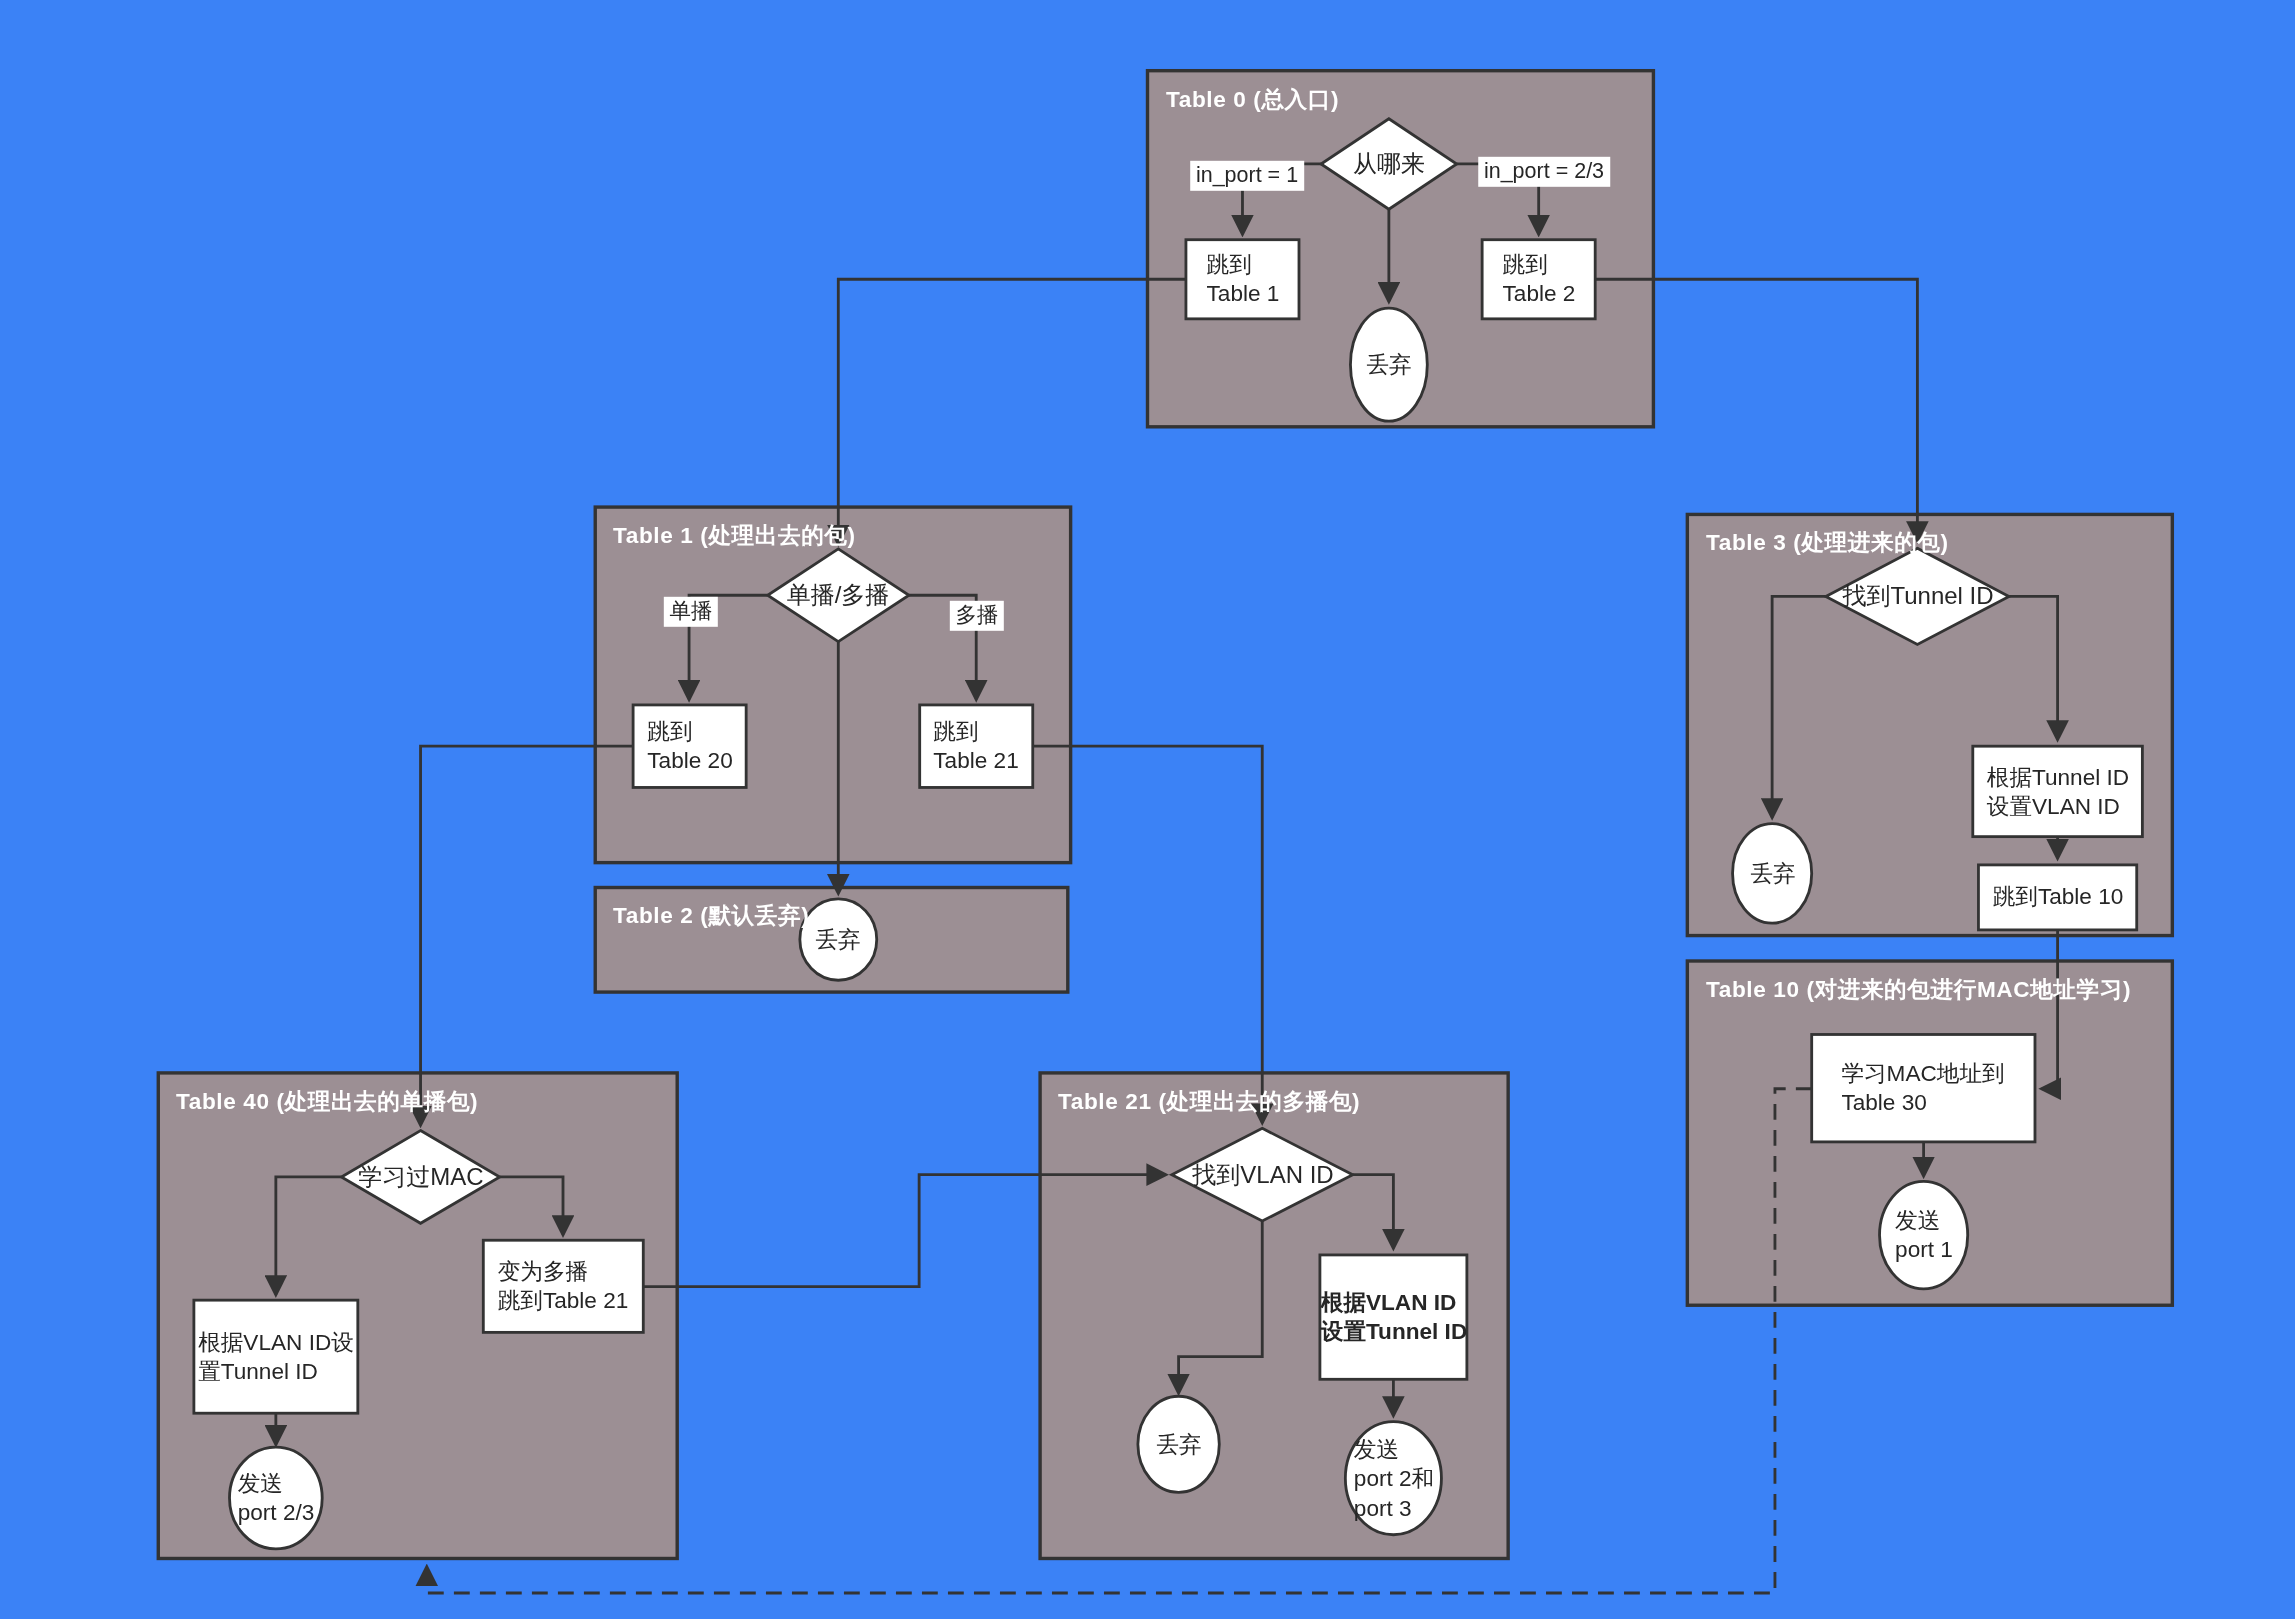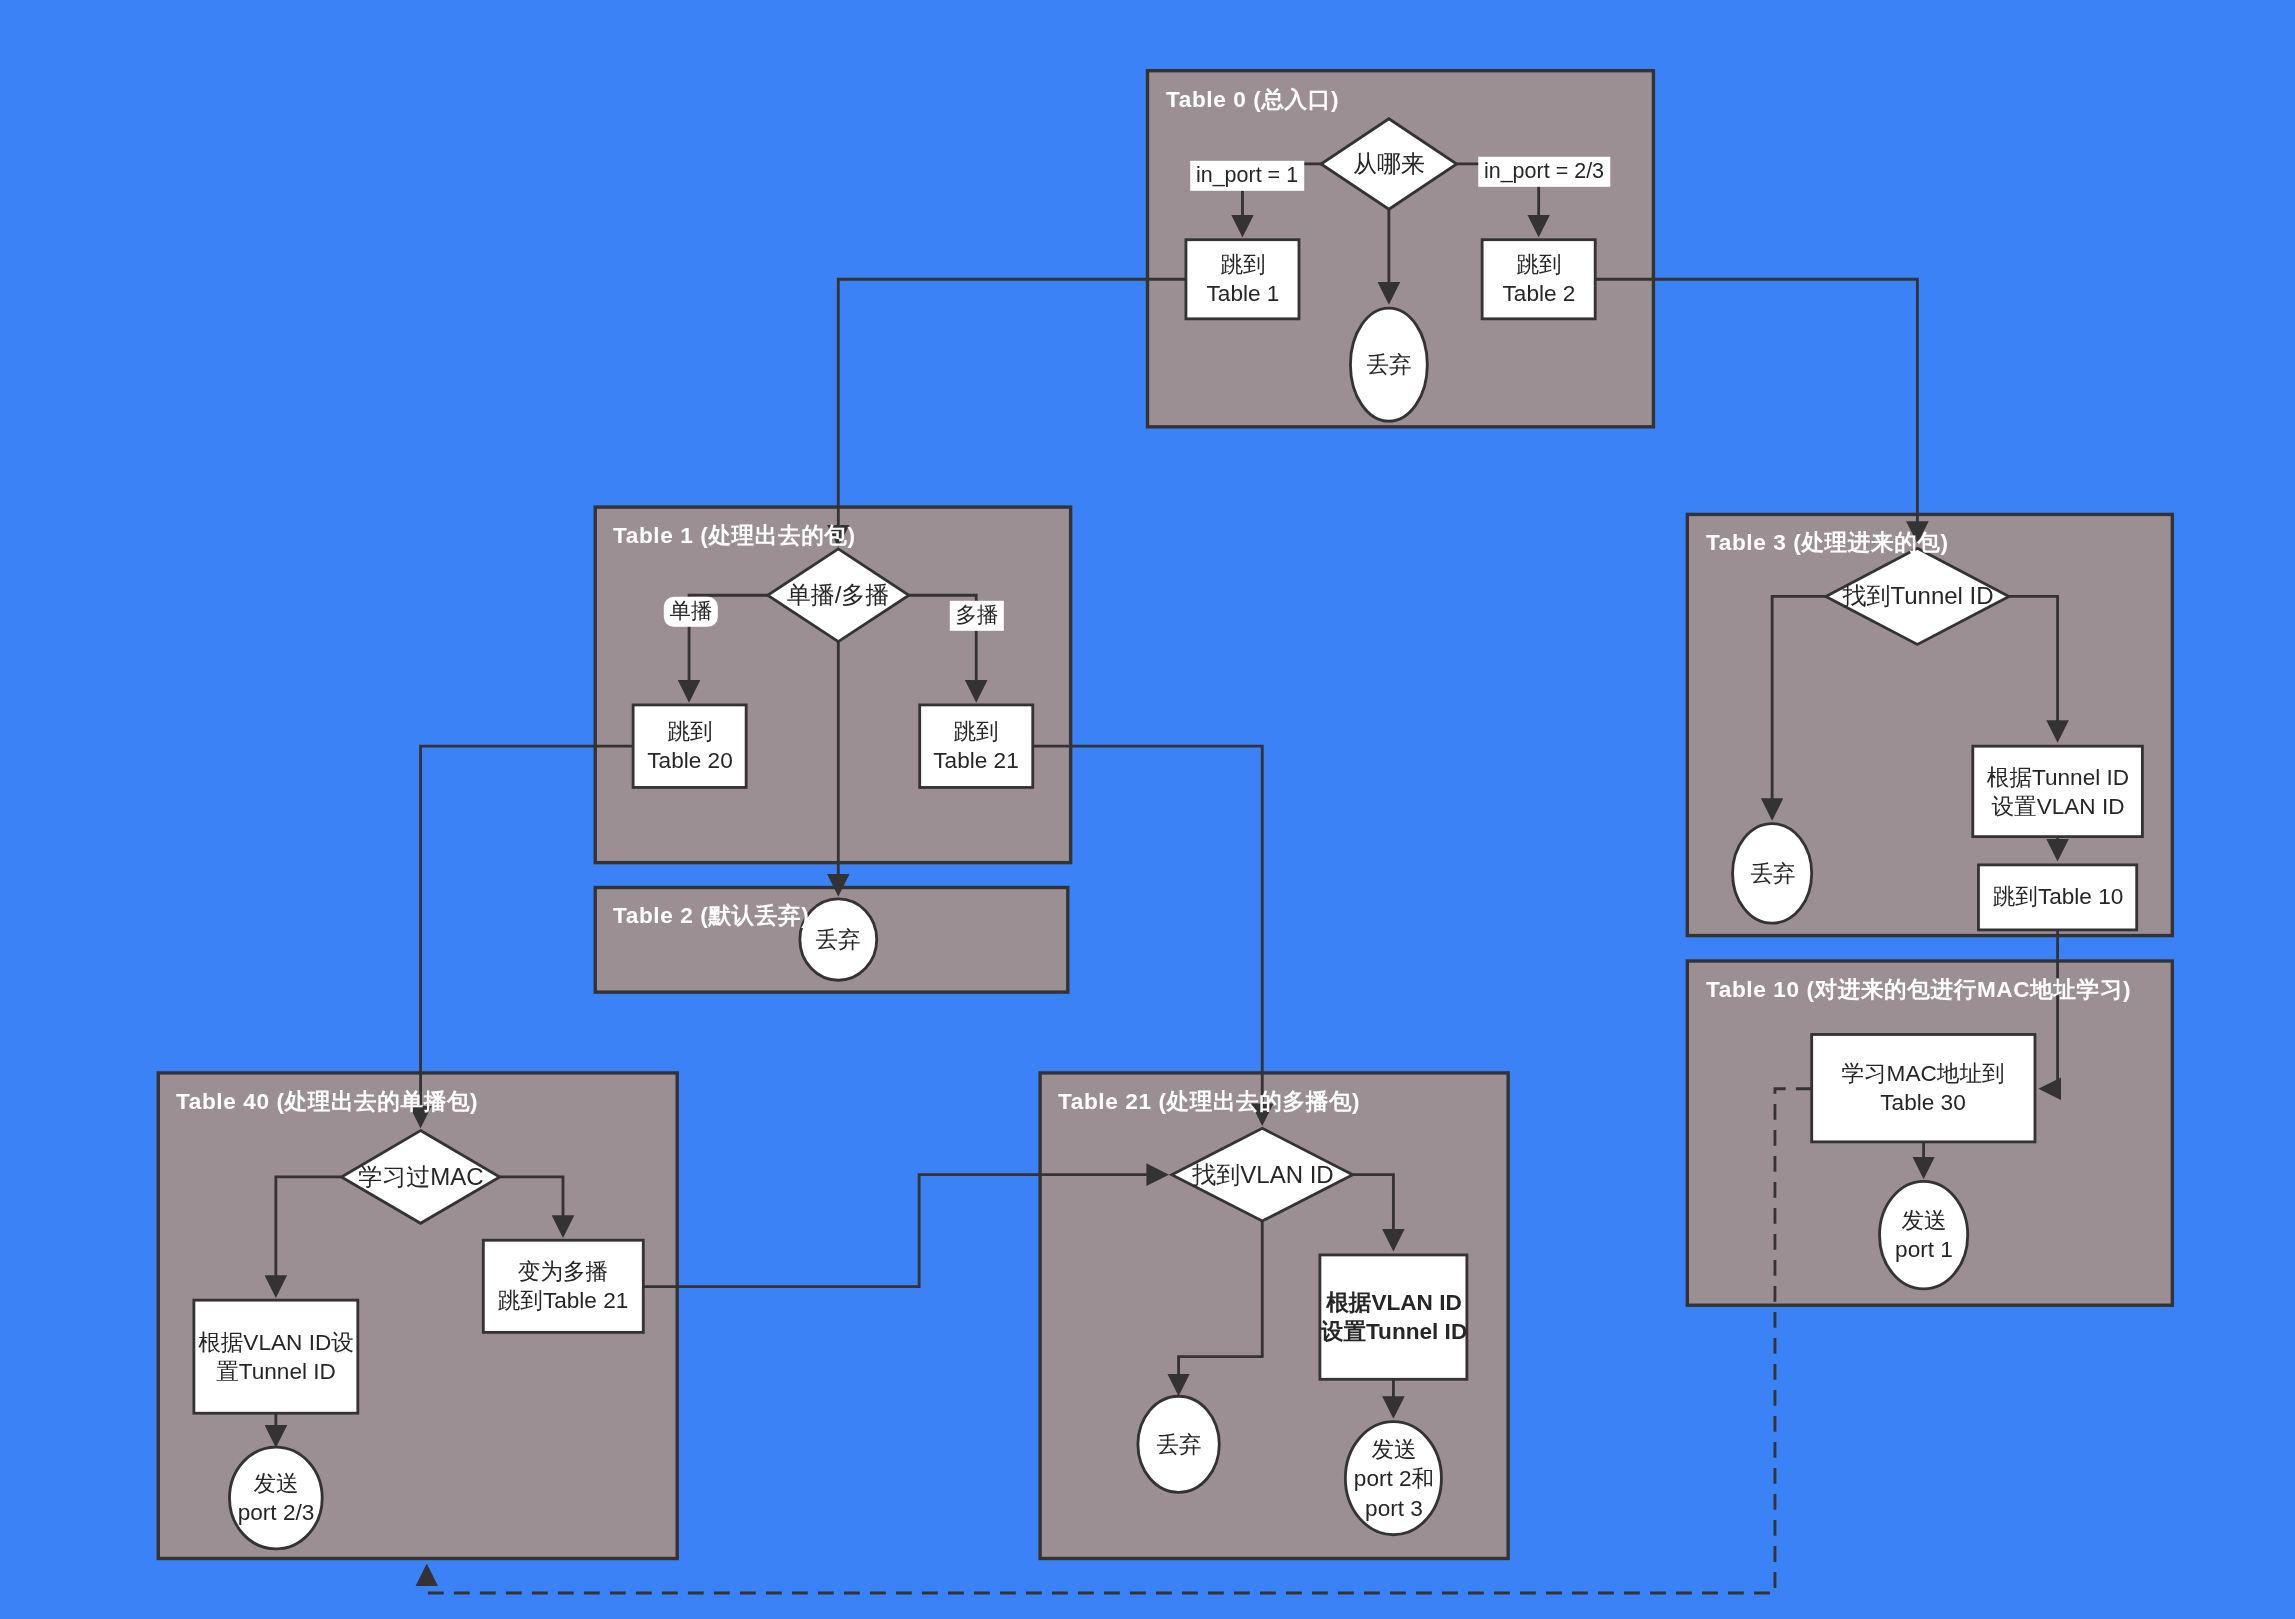--- a/index.html
+++ b/index.html
@@ -24,21 +24,21 @@
     position: absolute;
     color: #ffffff;
     font-size: 22.6px;
     font-weight: bold;
     letter-spacing: 0.6px;
     white-space: nowrap;
   }
   .node-text {
     position: absolute;
     transform: translate(-50%, -50%);
-    text-align: center;
+    text-align: left;
     color: #262626;
     font-size: 22.6px;
     line-height: 1.3;
     white-space: pre-line;
   }
   .diamond-text { font-size: 24px; }
   .edge-label {
     position: absolute;
     transform: translate(-50%, -50%);
     background: #ffffff;
@@ -140,21 +140,21 @@
   <div class="table-title" style="left:1058px; top:1086px;">Table 21 (处理出去的多播包)</div>
 
   <div class="node-text diamond-text" style="left:1389px; top:164px;">从哪来</div>
   <div class="node-text diamond-text" style="left:838px; top:595px;">单播/多播</div>
   <div class="node-text diamond-text" style="left:1918px; top:596px;">找到Tunnel ID</div>
   <div class="node-text diamond-text" style="left:421px;  top:1177px;">学习过MAC</div>
   <div class="node-text diamond-text" style="left:1263px; top:1175px;">找到VLAN ID</div>
 
   <div class="edge-label" style="left:1247px; top:176px;">in_port = 1</div>
   <div class="edge-label" style="left:1544px; top:164px;margin-top:8px;">in_port = 2/3</div>
-  <div class="edge-label" style="left:691px; top:612px;border-radius:10px;">单播</div>
+  <div class="edge-label" style="left:691px; top:612px;">单播</div>
   <div class="edge-label" style="left:977px; top:616px;">多播</div>
 
   <div class="node-text" style="left:1243px; top:279px;">跳到
 Table 1</div>
   <div class="node-text" style="left:1539px; top:279px;">跳到
 Table 2</div>
   <div class="node-text" style="left:690px; top:746px;">跳到
 Table 20</div>
   <div class="node-text" style="left:976px; top:746px;">跳到
 Table 21</div>

